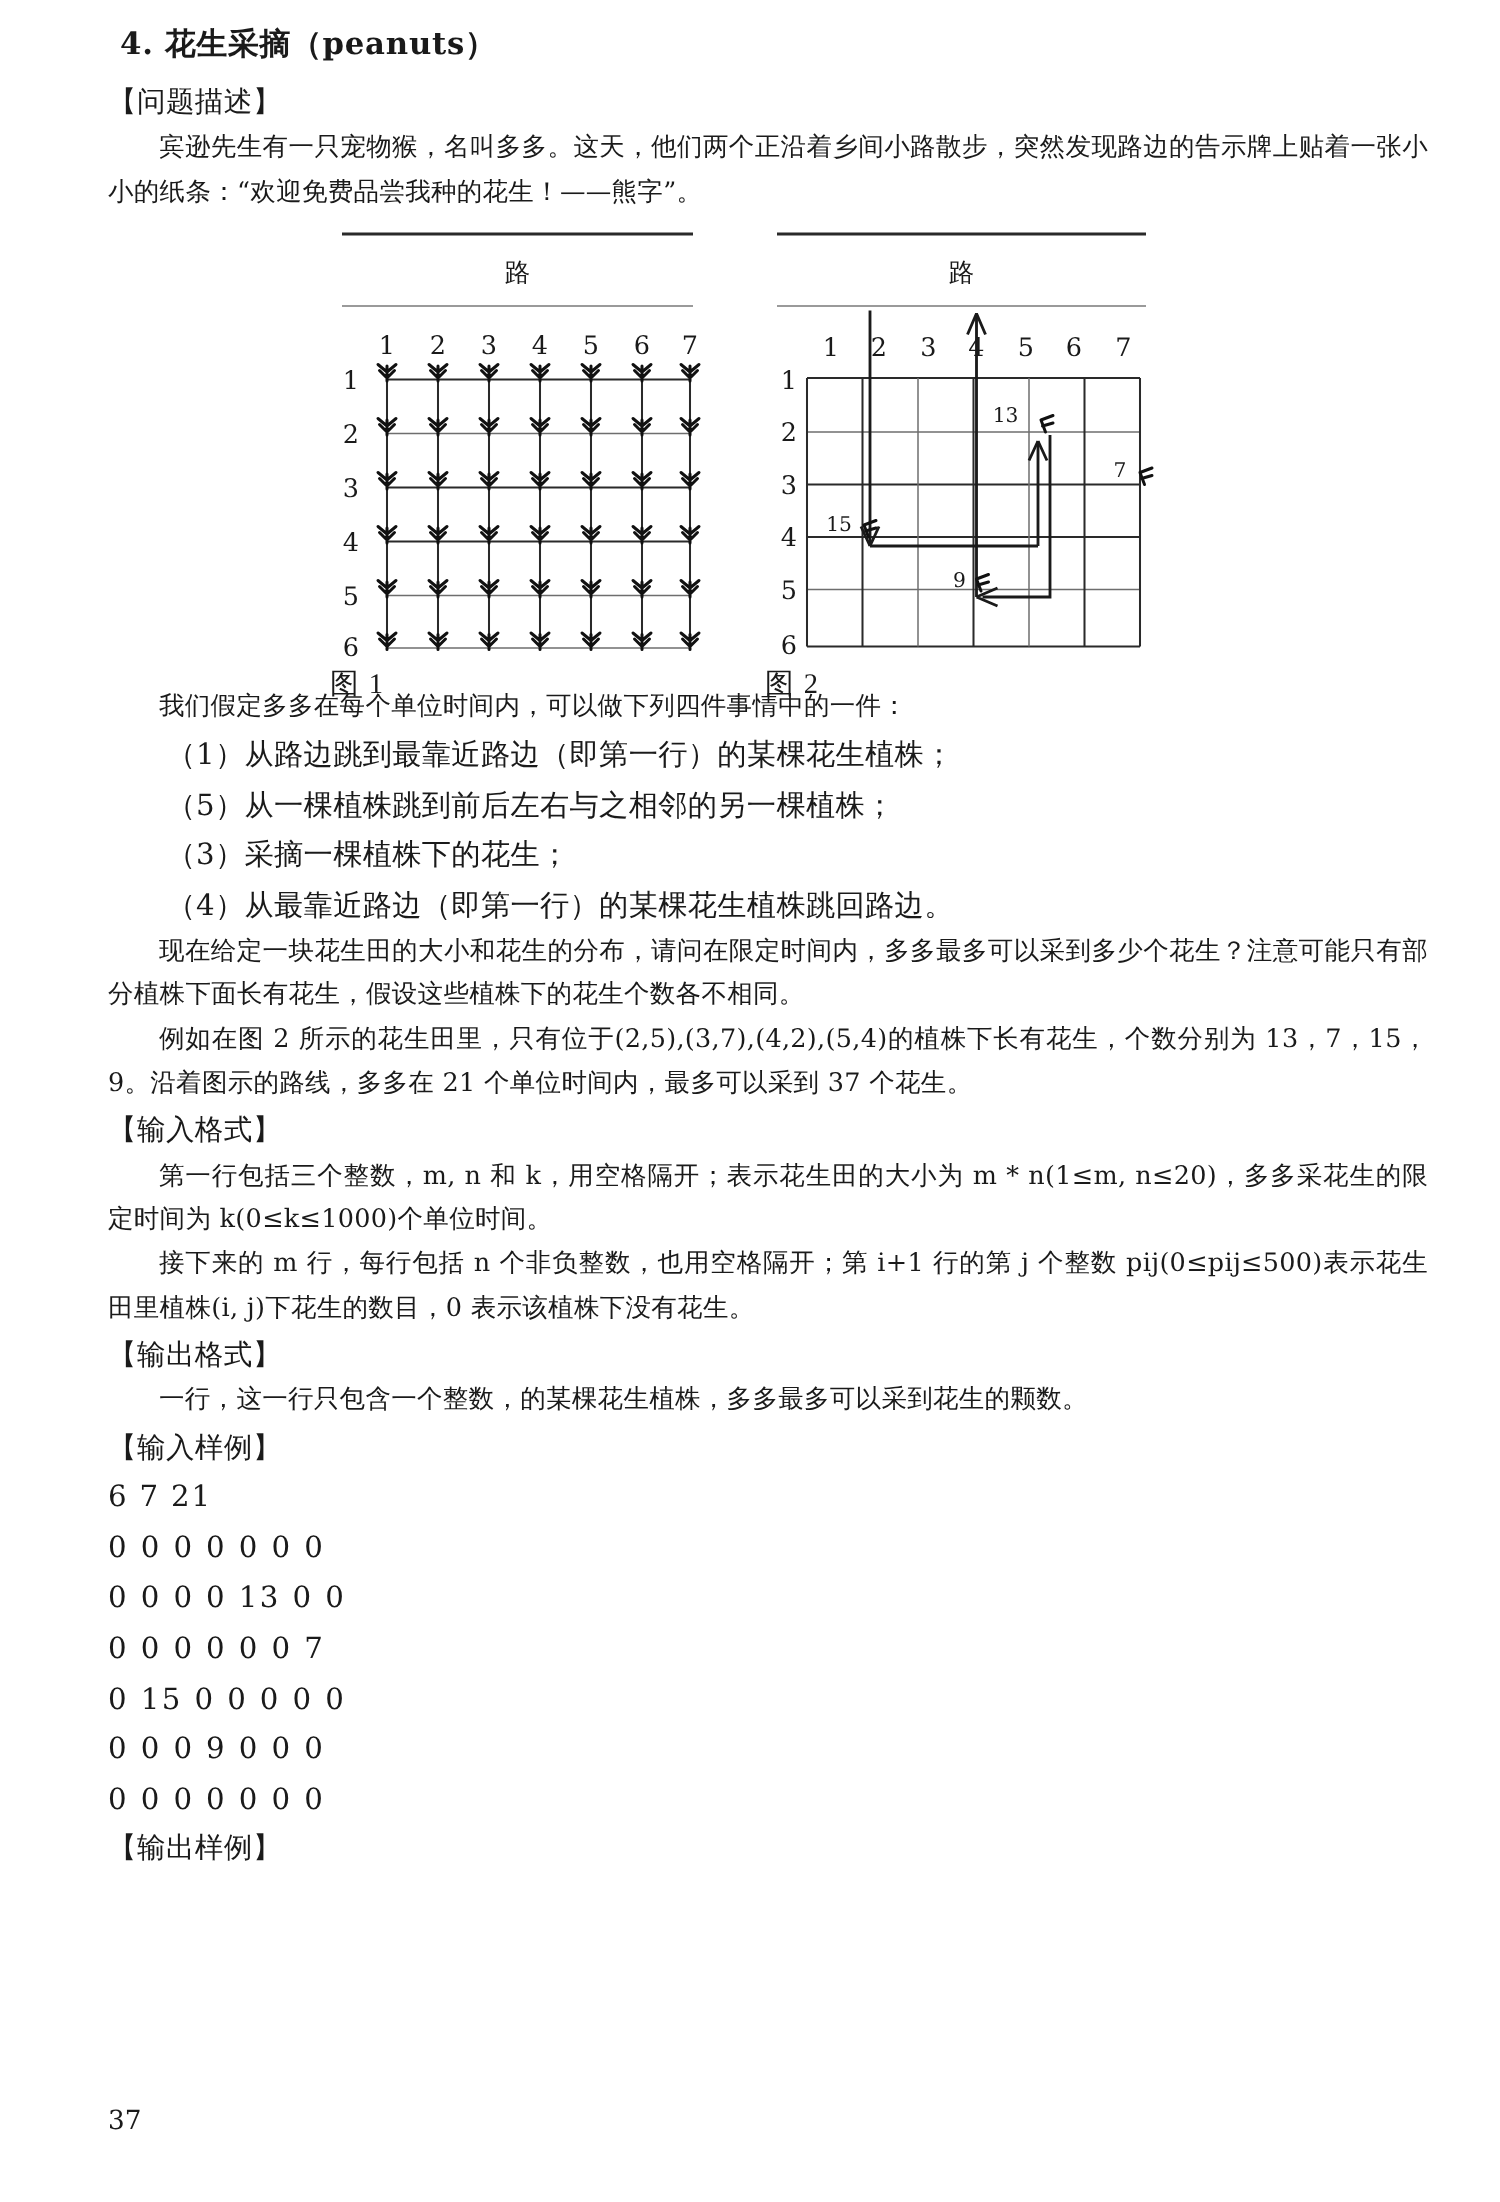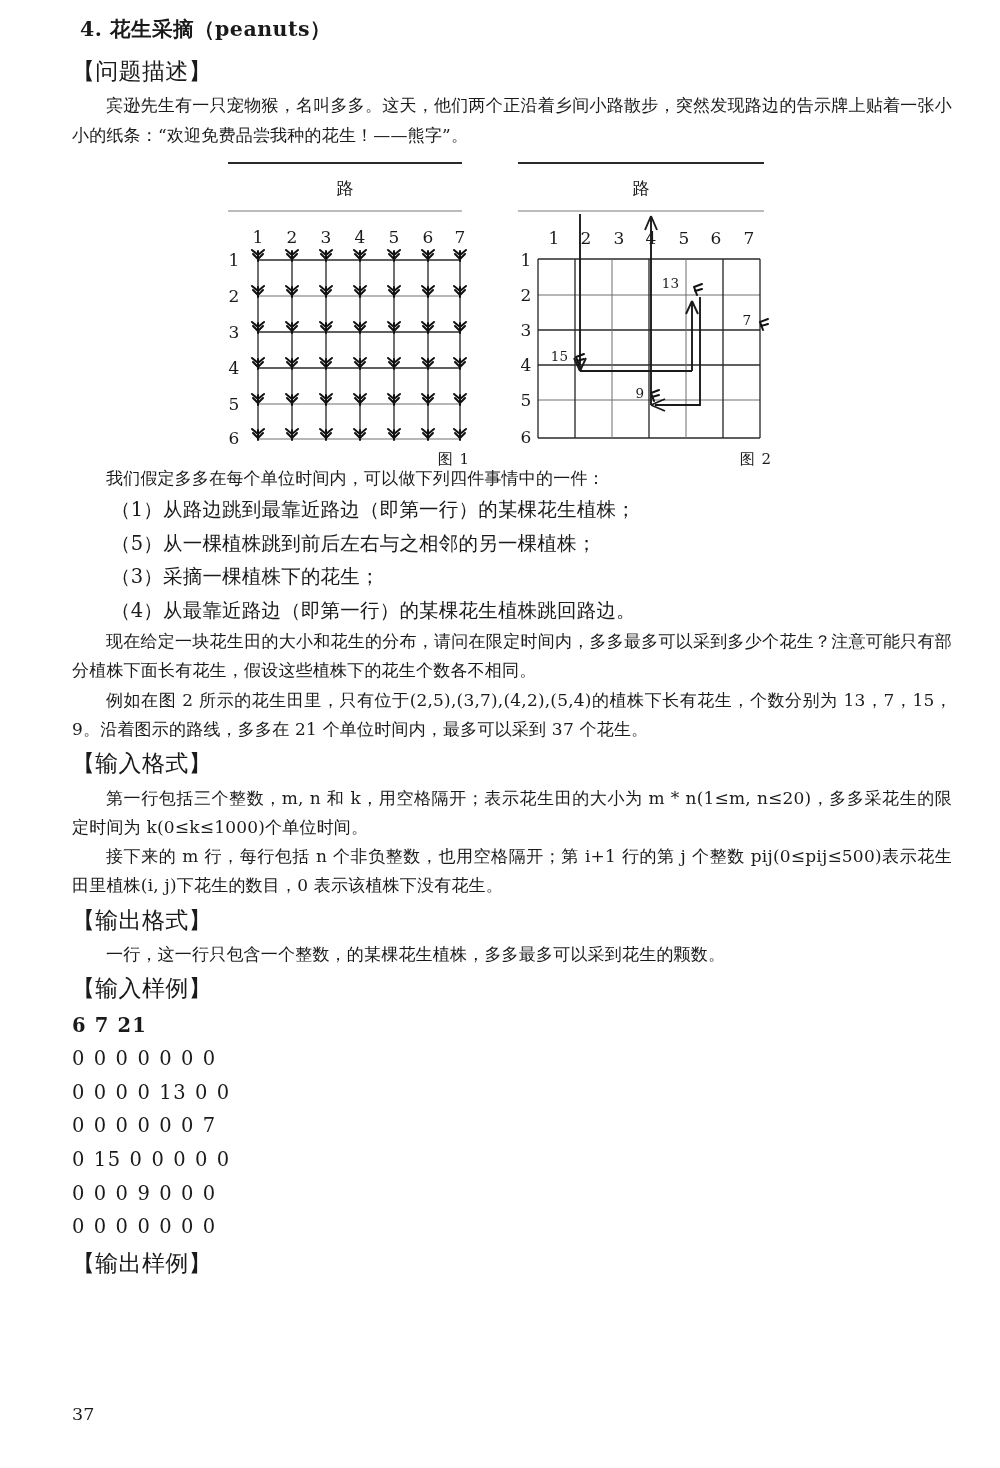--- a/index.html
+++ b/index.html
@@ -31,21 +31,21 @@
   
   .h-title {
     font-weight: bold;
     font-size: 20.5px;
     letter-spacing: 0.5px;
     margin: 0 0 7px 0;
     padding-left: 8px;
     line-height: 1.5;
   }
   .h-section {
-    font-size: 23px;
+    font-size: 19px;
     margin: 0;
     line-height: 1.72;
     letter-spacing: 0.3px;
   }
   .para {
     font-size: 17px;
     line-height: 1.72;
     margin: 0;
     text-align: justify;
     text-justify: inter-character;
@@ -58,39 +58,40 @@
     margin: 0;
     text-indent: 2em;
     letter-spacing: 0.2px;
   }
   .codeline {
     font-size: 19.5px;
     line-height: 1.72;
     margin: 0;
     letter-spacing: 1.6px;
   }
-  .codeline.first { letter-spacing: 1.2px; font-weight: 700;}
+  .codeline.first { letter-spacing: 1.2px; font-weight: 400;}
 
   
   .figwrap {
     position: relative;
     height: 300px;
     margin: 8px 0 6px 0;
   }
   .fig {
     position: absolute;
     top: 0;
   }
   .fig1 { left: 148px; }
   .fig2 { left: 438px; }
   .figcap {
-    text-align: right;
-    font-size: 15px;
+    text-align: left;
+    font-size: 19px;
     margin-top: 2px;
     letter-spacing: 1px;
+    font-family: Liberation Serif, serif;
   }
 
   .pagenum {
     position: absolute;
     left: 72px;
     top: 1404px;
     font-size: 17.5px;
   }
 
   svg { display: block; }

